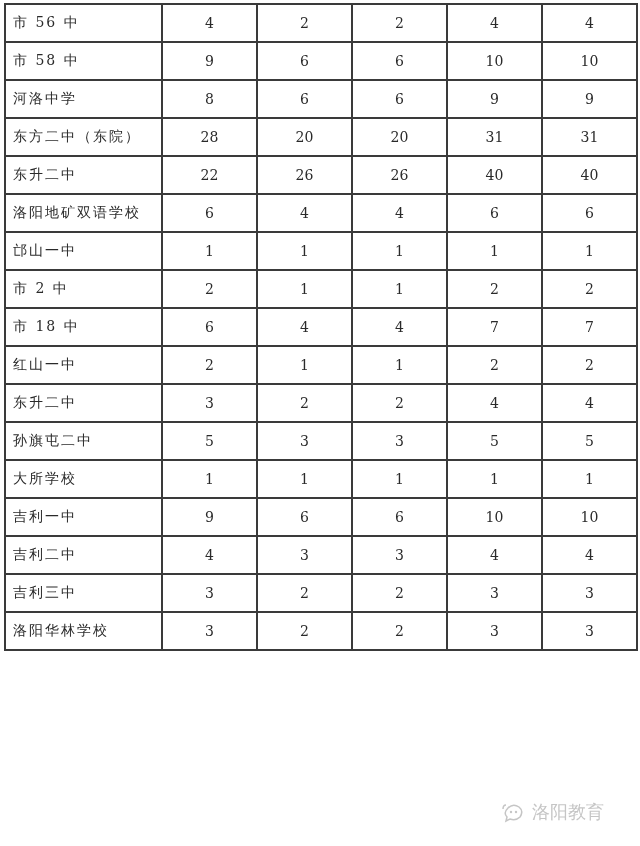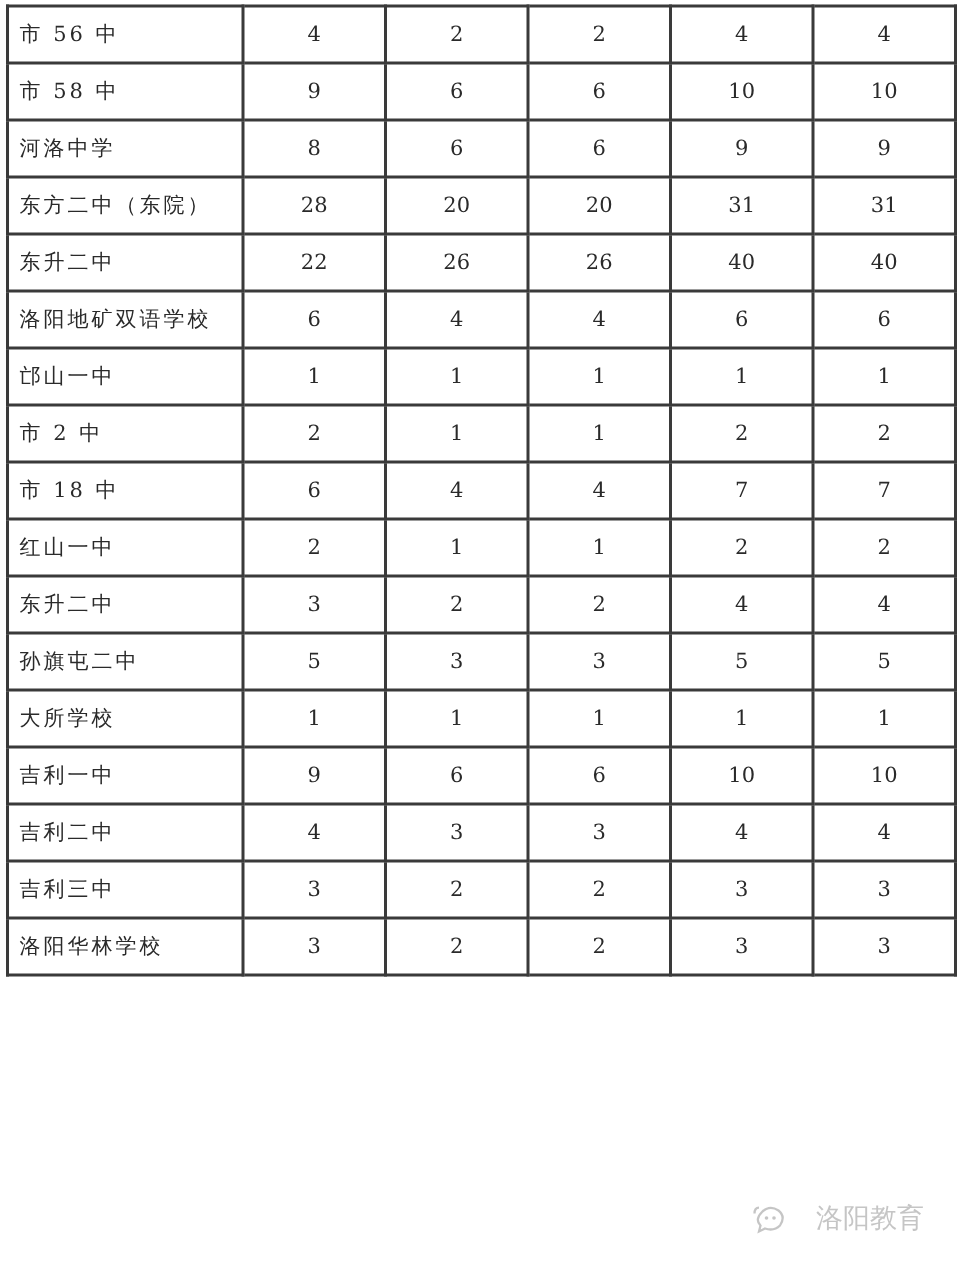--- a/index.html
+++ b/index.html
@@ -23,21 +23,21 @@
     text-align: left;
     padding-left: 7px;
     letter-spacing: 2px;
     font-size: 14px;
     width: 148px;
   }
   .tbl td.num { width: 93px; }
   .tbl td.num.last { width: 93px; }
   .watermark {
     position: absolute; left: 500px; top: 800px;
-    display: flex; align-items: center; gap: 16px;
+    display: flex; align-items: center; gap: 4px;
     color: rgba(150,150,150,0.55);
     font-family: Liberation Sans, sans-serif;
     font-size: 18px;
     pointer-events: none;
   }
   .wm-icon { width: 28px; height: 24px; }
 </style>
 </head>
 <body>
 

